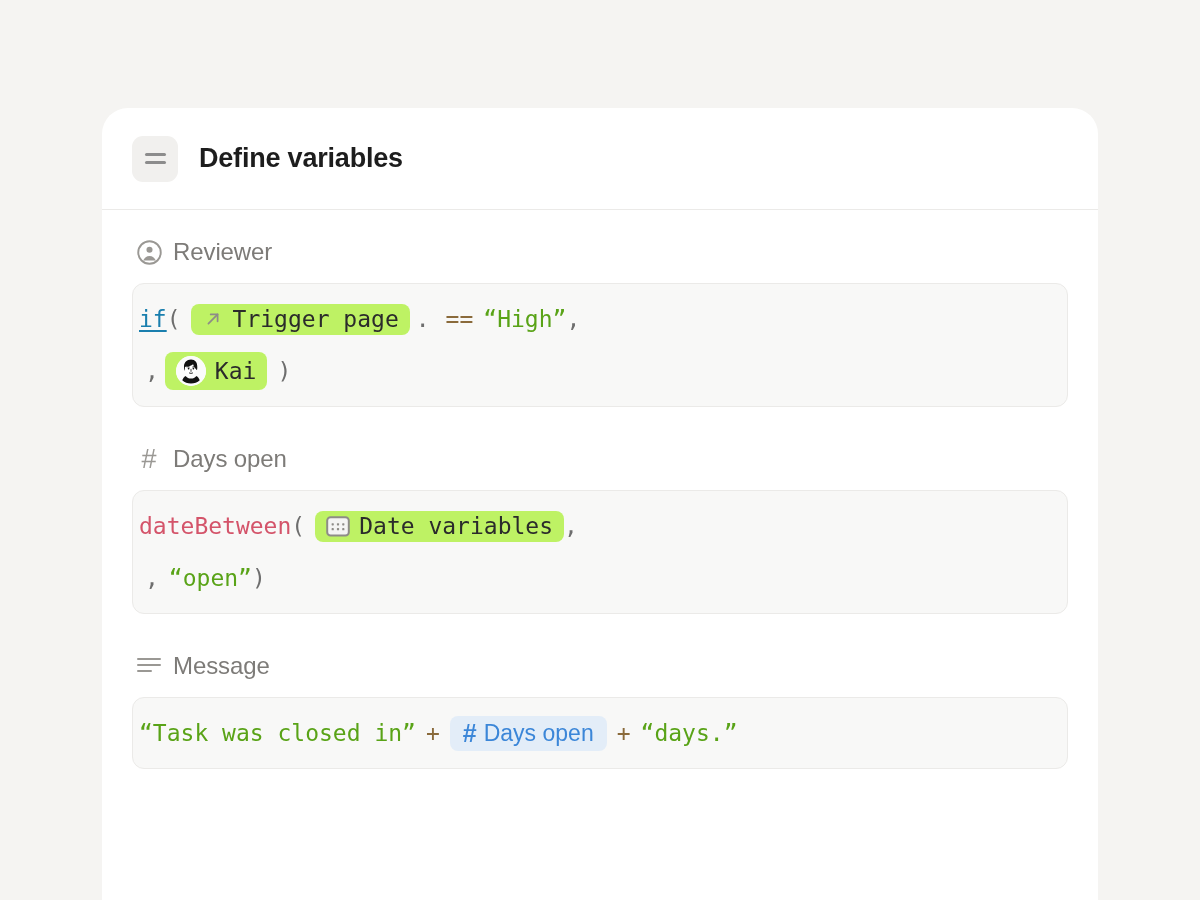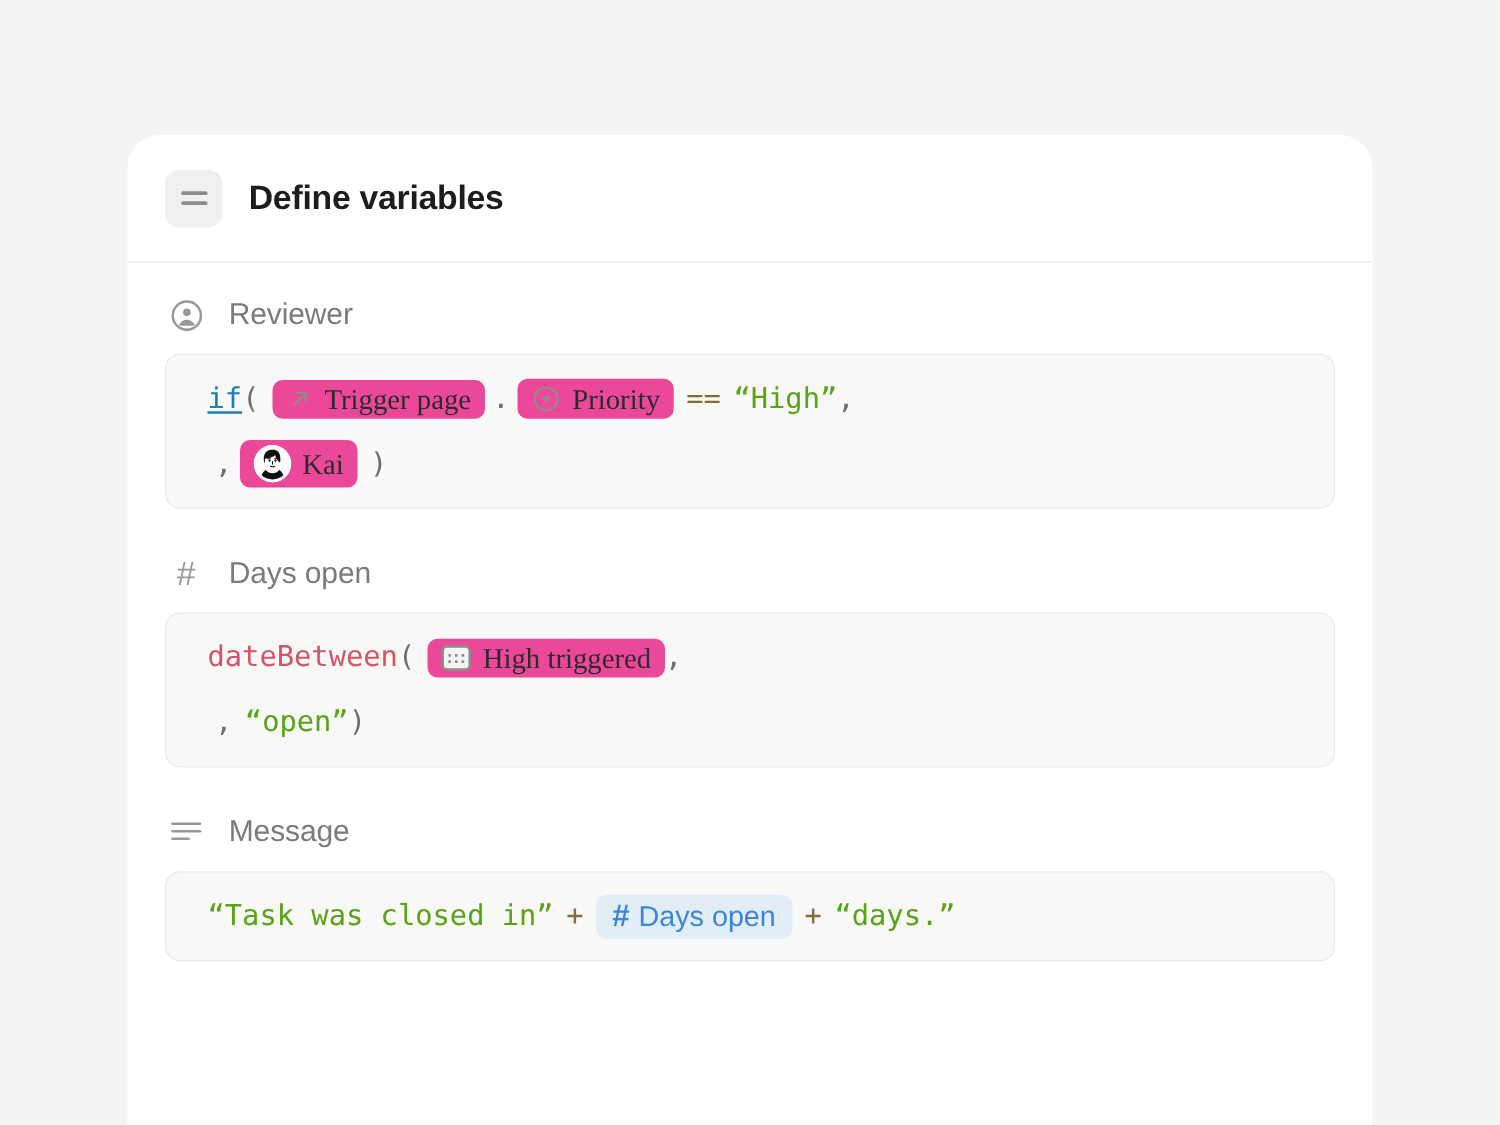--- a/index.html
+++ b/index.html
@@ -82,21 +82,21 @@
     padding: 28px 30px 0 30px;
   }
 
   .field-block {
     margin-bottom: 38px;
   }
 
   .field-label-row {
     display: flex;
     align-items: center;
-    gap: 20px;
+    gap: 10px;
     margin-bottom: 17px;
     padding-left: 3px;
   }
   .field-label {
     font-size: 24px;
     color: #7d7b78;
     letter-spacing: -0.1px;
   }
   .field-type-icon {
     width: 28px;
@@ -132,21 +132,21 @@
   }
   .icon-textlines i:nth-child(1) { top: 1px;  width: 24px; }
   .icon-textlines i:nth-child(2) { top: 7px;  width: 24px; }
   .icon-textlines i:nth-child(3) { top: 13px; width: 15px; }
 
   
   .formula-box {
     background: #f8f8f7;
     border: 1px solid #ebeae8;
     border-radius: 12px;
-    padding: 14px 33px;
+    padding: 14px 6px;
     font-family: "DejaVu Sans Mono", monospace;
     font-size: 23px;
     line-height: 1.0;
     color: #5c5c5c;
   }
   .formula-line {
     display: flex;
     align-items: center;
     flex-wrap: nowrap;
     min-height: 42px;
@@ -167,27 +167,26 @@
   .tok-paren  { color: #6e6e6e; }
   .tok-op     { color: #8a6a3b; }
   .tok-str    { color: #59a317; }
   .tok-punct  { color: #6e6e6e; }
 
   
   .chip {
     display: inline-flex;
     align-items: center;
     gap: 9px;
-    background: #ec4899;
+    background: #bef264;
     border-radius: 8px;
     padding: 4px 11px;
     color: #2b2b2b;
     white-space: pre;
     vertical-align: middle;
-    font-family: Liberation Serif, serif;
   }
   .chip.chip-blue {
     background: #e3edf8;
     color: #3b86d8;
     font-family: "Liberation Sans", sans-serif;
     font-size: 23px;
     padding: 5px 13px;
     gap: 7px;
   }
   .chip.chip-blue .chip-hash {
@@ -278,29 +277,20 @@
             <span class="chip">
               <span class="chip-icon">
                 <svg class="ic-arrow" viewBox="0 0 24 24" fill="none">
                   <path d="M7 17L17 7" stroke="#8e8c88" stroke-width="1.9" stroke-linecap="round"></path>
                   <path d="M9.5 7H17v7.5" stroke="#8e8c88" stroke-width="1.9" stroke-linecap="round" stroke-linejoin="round"></path>
                 </svg>
               </span>
               <span>Trigger page</span>
             </span>
             <span class="sp-sm"></span><span class="tok tok-punct">.</span><span class="sp-sm"></span>
-            <span class="chip">
-              <span class="chip-icon">
-                <svg class="ic-caret" viewBox="0 0 24 24" fill="none">
-                  <circle cx="12" cy="12" r="9.2" stroke="#8e8c88" stroke-width="1.7"></circle>
-                  <path d="M7.9 10.2h8.2L12 15.2z" fill="#8e8c88"></path>
-                </svg>
-              </span>
-              <span>Priority</span>
-            </span>
             <span class="sp"></span><span class="tok tok-op">==</span><span class="sp"></span>
             <span class="tok tok-str">“High”</span><span class="tok tok-punct">,</span>
           </div>
 
           <div class="formula-line">
             <span class="sp-sm"></span><span class="tok tok-punct">,</span><span class="sp-sm"></span>
             <span class="chip">
               <span class="avatar">
                 <svg width="30" height="30" viewBox="0 0 30 30">
                   <circle cx="15" cy="15" r="15" fill="#fbfbfb"></circle>
@@ -340,21 +330,21 @@
                   <g fill="#8e8c88">
                     <rect x="5.6" y="8.2" width="2.2" height="2.2" rx=".6"></rect>
                     <rect x="10.9" y="8.2" width="2.2" height="2.2" rx=".6"></rect>
                     <rect x="16.2" y="8.2" width="2.2" height="2.2" rx=".6"></rect>
                     <rect x="5.6" y="13.1" width="2.2" height="2.2" rx=".6"></rect>
                     <rect x="10.9" y="13.1" width="2.2" height="2.2" rx=".6"></rect>
                     <rect x="16.2" y="13.1" width="2.2" height="2.2" rx=".6"></rect>
                   </g>
                 </svg>
               </span>
-              <span>High triggered</span>
+              <span>Date variables</span>
             </span>
             <span class="tok tok-punct">,</span>
           </div>
 
           <div class="formula-line">
             <span class="sp-sm"></span><span class="tok tok-punct">,</span><span class="sp"></span>
             <span class="tok tok-str">“open”</span><span class="tok tok-paren">)</span>
           </div>
         </div>
       </div>

